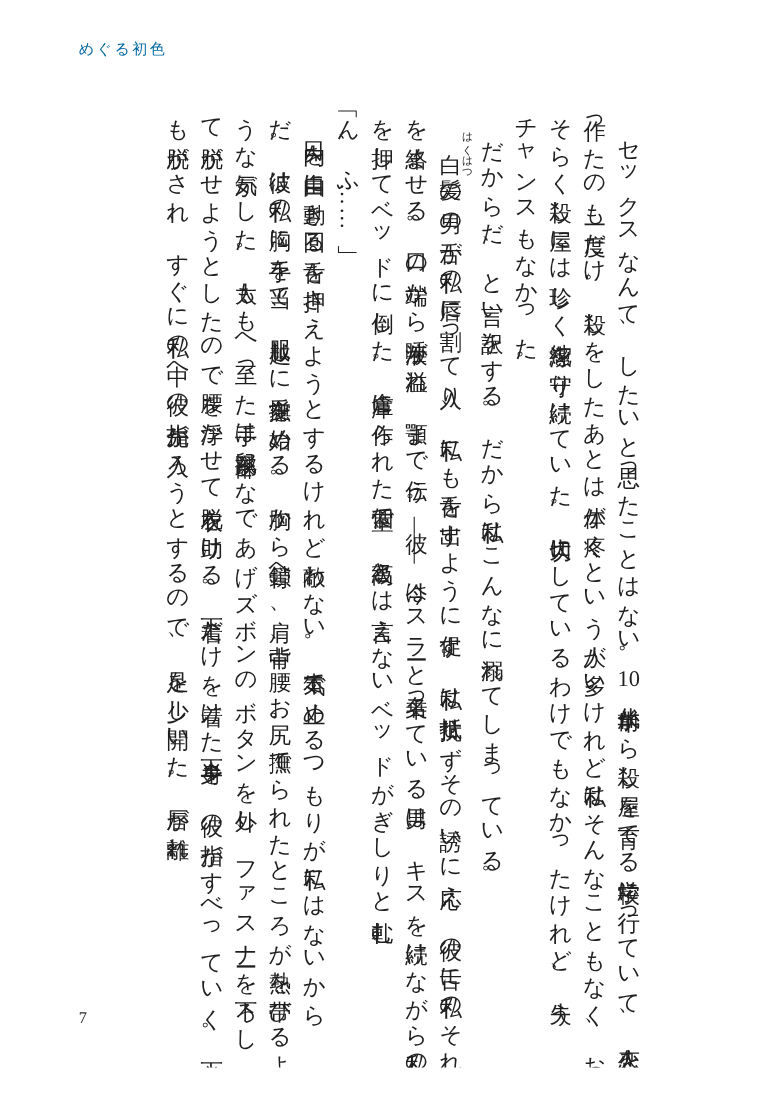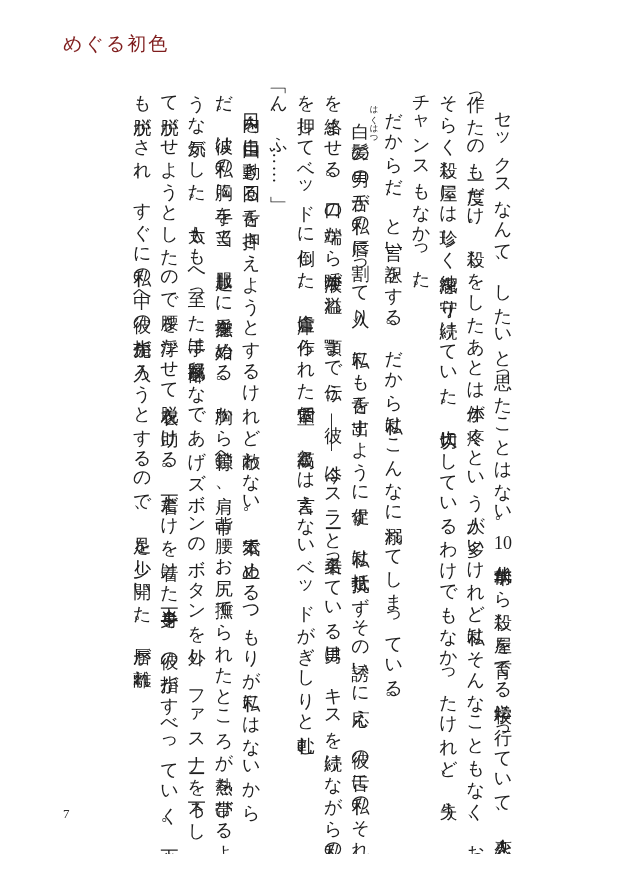--- a/index.html
+++ b/index.html
@@ -12,23 +12,23 @@
     position: relative;
     overflow: hidden;
     background: #ffffff;
     color: #222222;
     font-family: "Liberation Serif", "DejaVu Serif", serif;
   }
   .running-header {
     position: absolute;
     top: 31px;
     left: 63px;
-    font-size: 19px;
+    font-size: 12px;
     letter-spacing: 2px;
-    color: #7f1d1d;
+    color: #0369a1;
     white-space: nowrap;
   }
   .body-text {
     position: absolute;
     top: 82px;
     right: 105px;
     width: 438px;
     height: 772px;
     writing-mode: vertical-rl;
     text-orientation: mixed;

